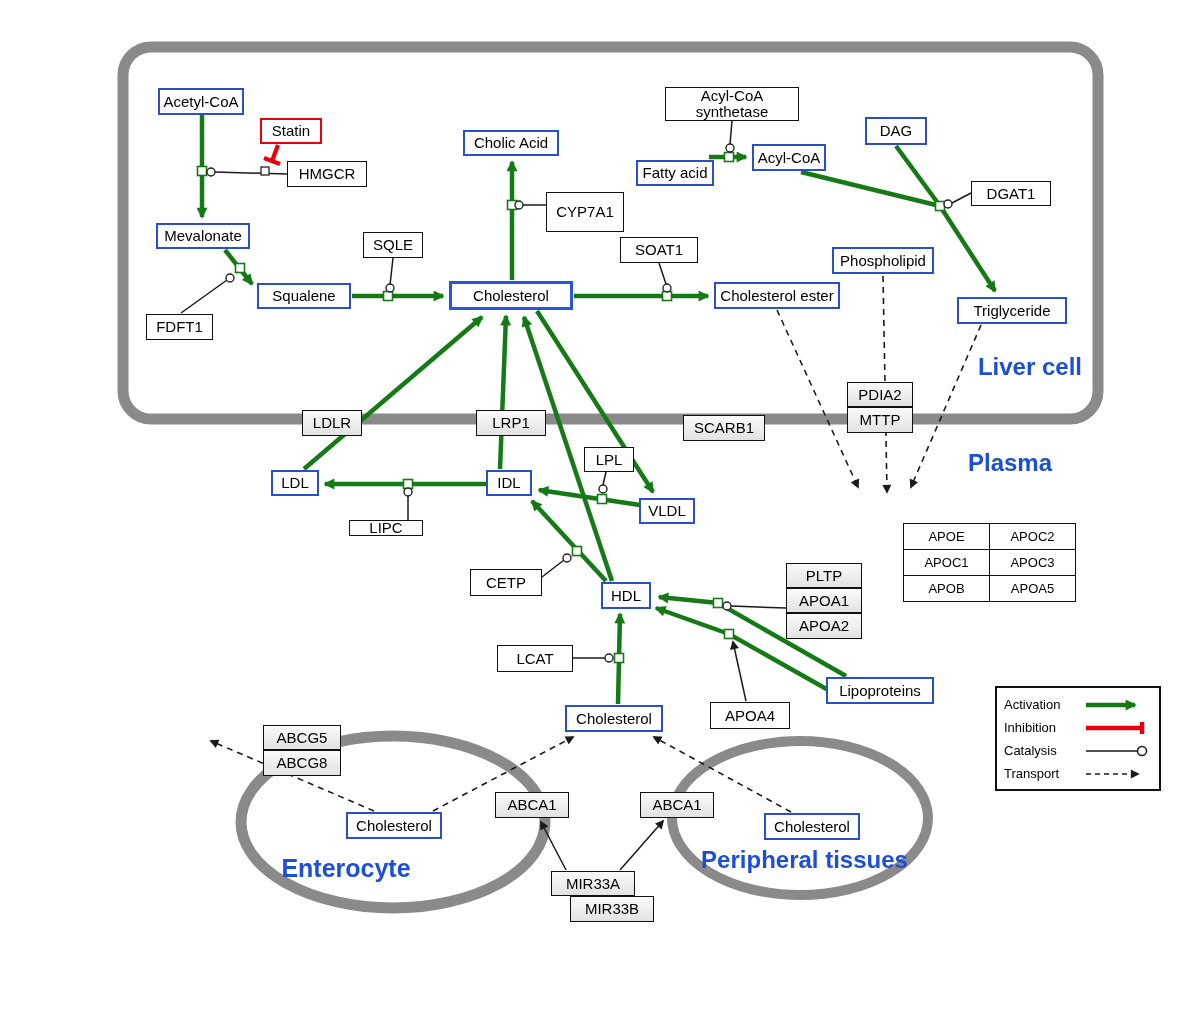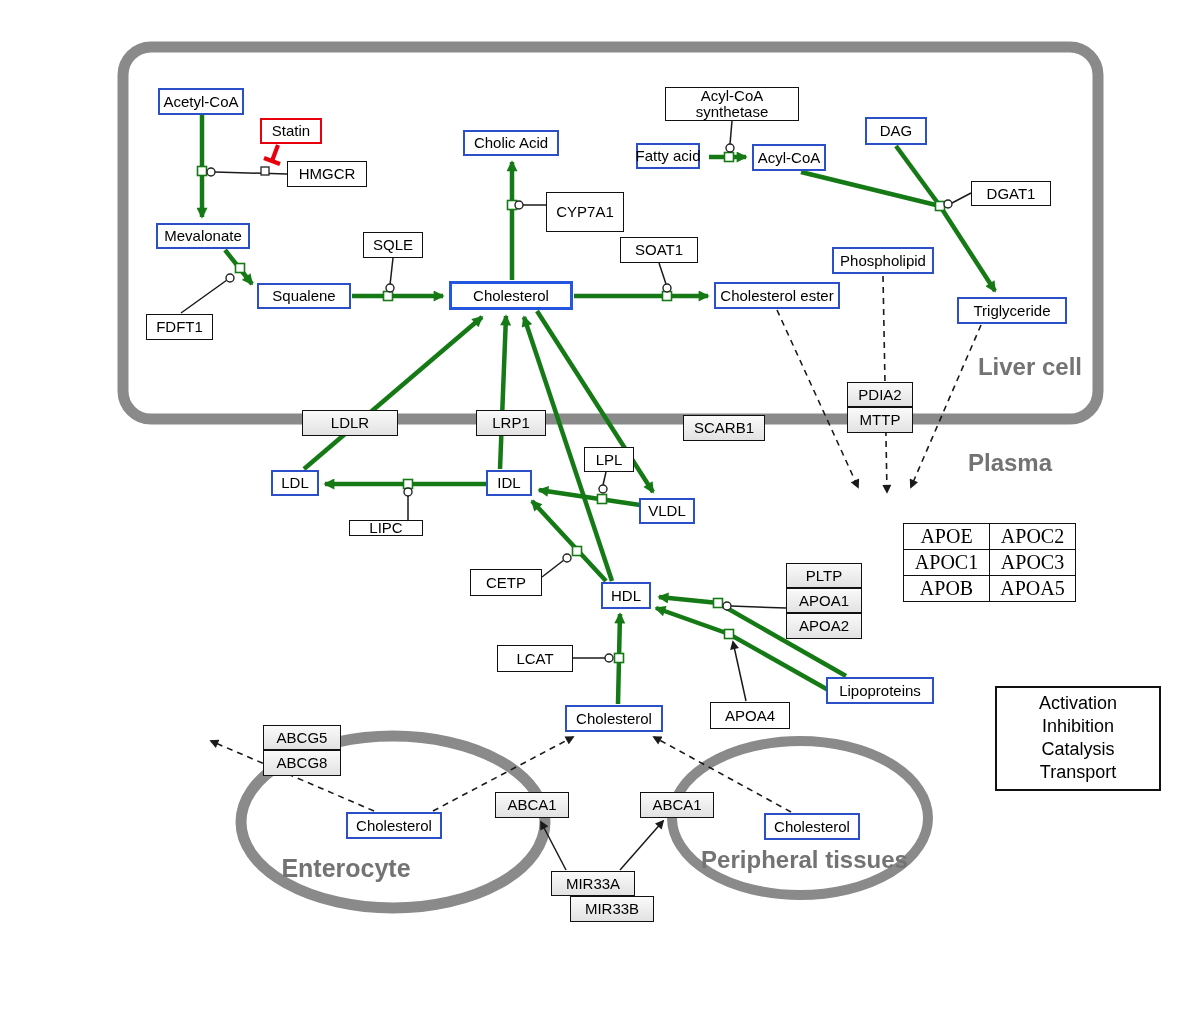--- a/index.html
+++ b/index.html
@@ -15,28 +15,28 @@
   .rsb{fill:#fff;stroke:#222;stroke-width:1.3;}
   .cc{fill:#fff;stroke:#222;stroke-width:1.4;}
   .node{position:absolute;z-index:2;display:flex;align-items:center;justify-content:center;
         font-size:15px;color:#000;background:#fff;box-sizing:border-box;text-align:center;
         line-height:1.05;white-space:nowrap;}
   .met{border:2.5px solid #2b4fc8;}
   .met-strong{border:3.2px solid #2456e0;}
   .enz{border:1.4px solid #111;}
   .gray{border:1.4px solid #111;background:linear-gradient(#fafafa,#e2e2e2);}
   .red{border:2.5px solid #e8000d;}
-  .comp-label{position:absolute;z-index:2;font-weight:bold;color:#737373;}
+  .comp-label{position:absolute;z-index:2;font-weight:bold;color:#1d4ed8;}
   .apo{position:absolute;left:903px;top:523px;z-index:2;border-left:1.3px solid #111;
        border-top:1.3px solid #111;display:grid;grid-template-columns:86px 86px;background:#fff;}
   .apo>div{border-right:1.3px solid #111;border-bottom:1.3px solid #111;height:25px;
-       display:flex;align-items:center;justify-content:center;font-size:20px;font-family:Liberation Serif, serif;}
+       display:flex;align-items:center;justify-content:center;font-size:13px;}
   .legend{position:absolute;left:995px;top:686px;width:166px;height:105px;border:2.4px solid #111;
        background:#fff;z-index:2;box-sizing:border-box;padding:5px 7px;}
-  .legend-row{display:flex;align-items:center;justify-content:space-between;height:23px;font-size:18px;flex-direction:column;}
+  .legend-row{display:flex;align-items:center;justify-content:space-between;height:23px;font-size:13px;}
   .legend-row svg{display:block;}
 </style>
 </head>
 <body>
 
 <div class="stage">
 
   <svg class="edges" width="1200" height="1013">
     <defs>
       <marker id="ag" viewBox="0 0 10 10" refX="8.5" refY="5" markerWidth="13" markerHeight="11" orient="auto" markerUnits="userSpaceOnUse">
@@ -146,29 +146,29 @@
   <div class="node enz" style="left:363px;top:232px;width:60px;height:26px">SQLE</div>
   <div class="node met-strong met" style="left:449px;top:281px;width:124px;height:29px">Cholesterol</div>
   <div class="node met" style="left:463px;top:130px;width:96px;height:26px">Cholic Acid</div>
   <div class="node enz" style="left:546px;top:192px;width:78px;height:40px">CYP7A1</div>
   <div class="node enz" style="left:620px;top:237px;width:78px;height:26px">SOAT1</div>
   <div class="node met" style="left:714px;top:282px;width:126px;height:27px">Cholesterol ester</div>
   <div class="node enz" style="left:665px;top:87px;width:134px;height:34px;flex-direction:column">
     <span>Acyl-CoA</span>
     <span>synthetase</span>
   </div>
-  <div class="node met" style="left:636px;top:143px;width:64px;height:26px">Fatty acid</div>
+  <div class="node met" style="left:636px;top:160px;width:78px;height:26px">Fatty acid</div>
   <div class="node met" style="left:752px;top:144px;width:74px;height:27px">Acyl-CoA</div>
   <div class="node met" style="left:865px;top:117px;width:62px;height:28px">DAG</div>
   <div class="node enz" style="left:971px;top:181px;width:80px;height:25px">DGAT1</div>
   <div class="node met" style="left:832px;top:247px;width:102px;height:27px">Phospholipid</div>
   <div class="node met" style="left:957px;top:297px;width:110px;height:27px">Triglyceride</div>
   <div class="node gray" style="left:847px;top:382px;width:66px;height:25px">PDIA2</div>
   <div class="node gray" style="left:847px;top:407px;width:66px;height:26px">MTTP</div>
-  <div class="node gray" style="left:302px;top:410px;width:96px;height:26px">LDLR</div>
+  <div class="node gray" style="left:302px;top:410px;width:60px;height:26px">LDLR</div>
   <div class="node gray" style="left:476px;top:410px;width:70px;height:26px">LRP1</div>
   <div class="node gray" style="left:683px;top:415px;width:82px;height:26px">SCARB1</div>
   <div class="node met" style="left:271px;top:470px;width:48px;height:26px">LDL</div>
   <div class="node met" style="left:486px;top:470px;width:46px;height:26px">IDL</div>
   <div class="node enz" style="left:349px;top:520px;width:74px;height:16px">LIPC</div>
   <div class="node enz" style="left:584px;top:447px;width:50px;height:25px">LPL</div>
   <div class="node met" style="left:639px;top:498px;width:56px;height:26px">VLDL</div>
   <div class="node enz" style="left:470px;top:569px;width:72px;height:27px">CETP</div>
   <div class="node met" style="left:601px;top:582px;width:50px;height:27px">HDL</div>
   <div class="node gray" style="left:786px;top:563px;width:76px;height:25px">PLTP</div>

